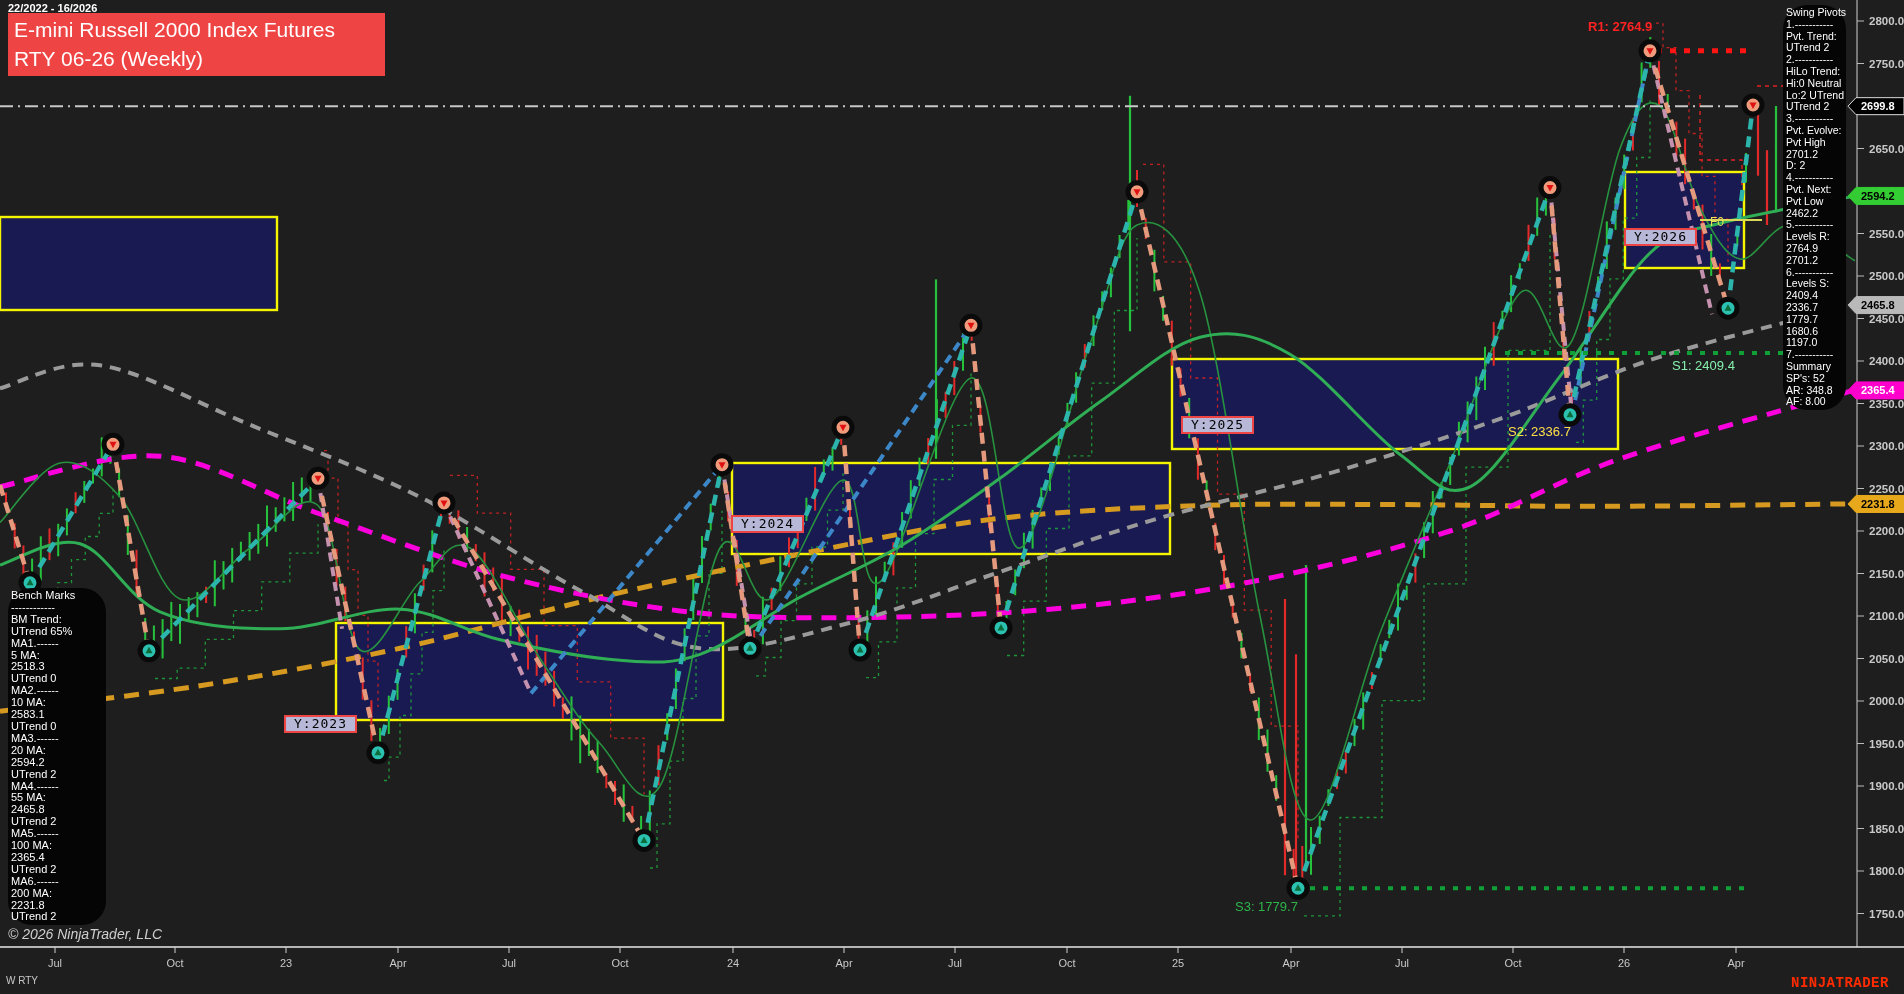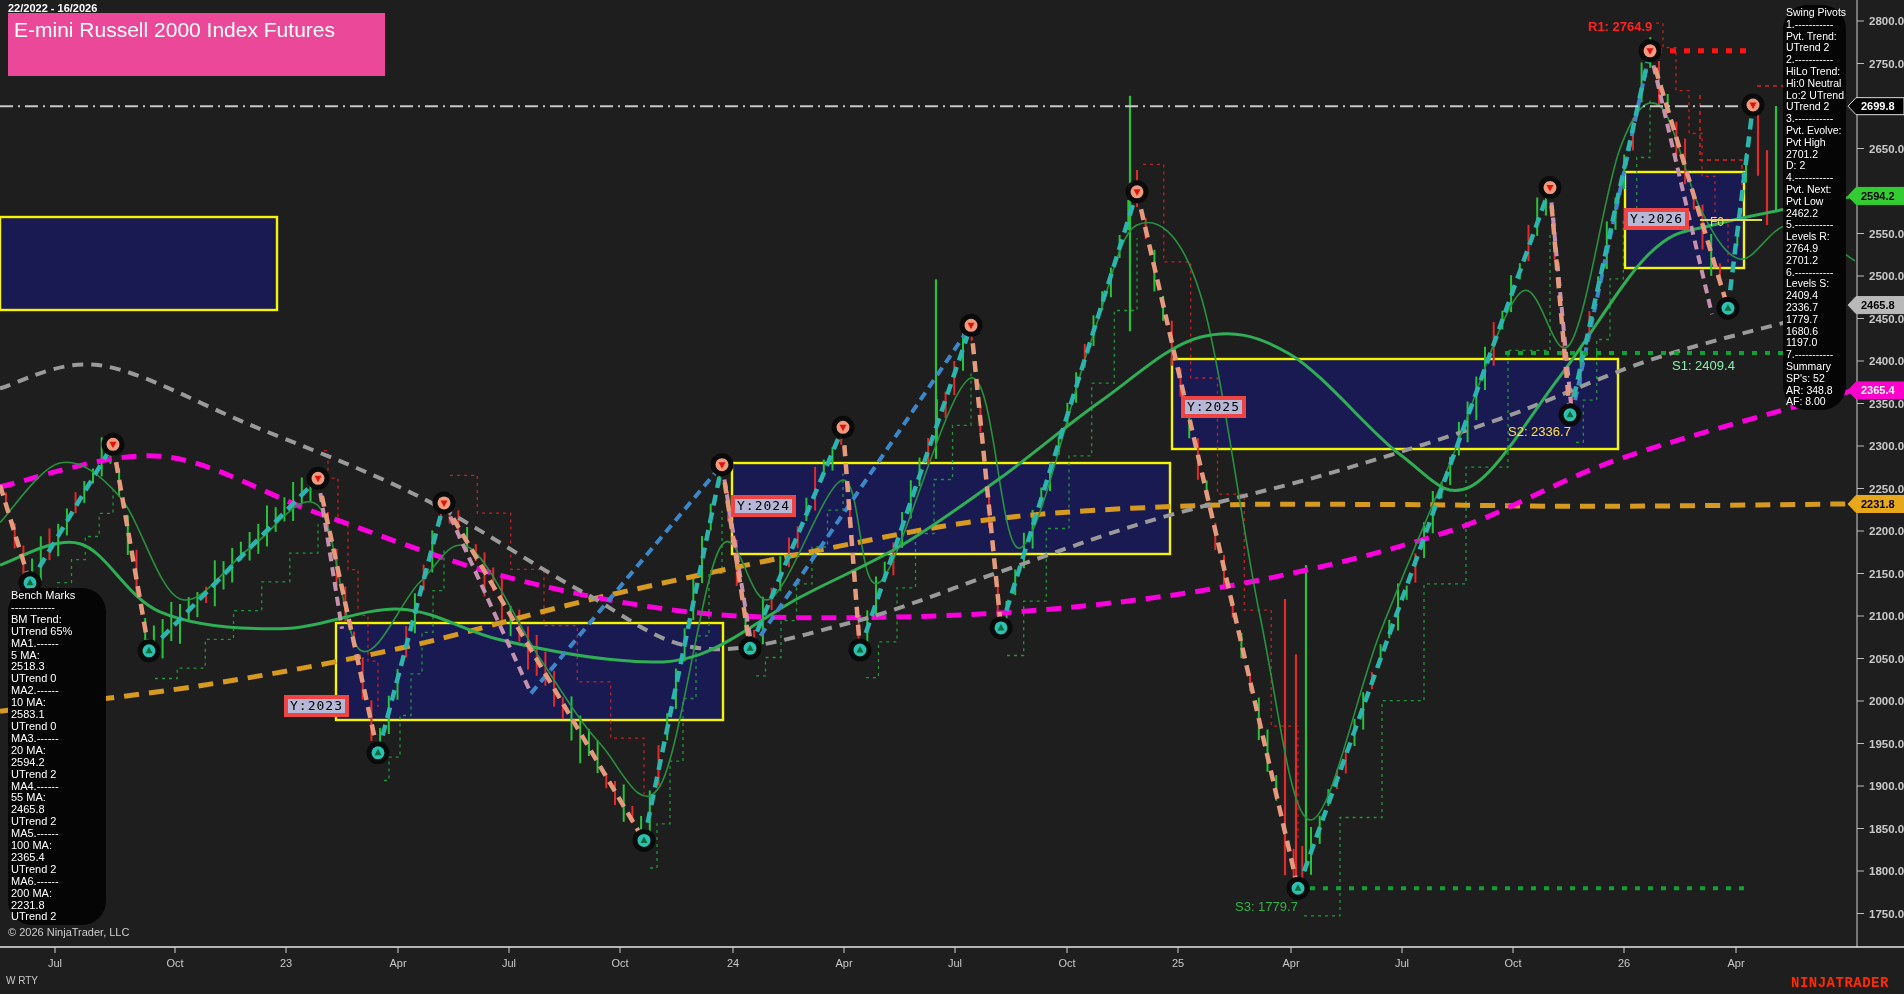--- a/index.html
+++ b/index.html
@@ -2,33 +2,33 @@
 <html><head>
 <meta charset="utf-8">
 <style>
   html,body{margin:0;padding:0;background:#111;}
   #app{position:relative;width:1904px;height:994px;background:#1e1e1e;overflow:hidden;
        font-family:"Liberation Sans",sans-serif;}
   #chart{position:absolute;left:0;top:0;}
   svg text{font-family:"Liberation Sans",sans-serif;}
   .overlay{position:absolute;left:0;top:0;width:1735px;height:994px;pointer-events:none;}
   .title-range{position:absolute;left:8px;top:2px;color:#fff;font-size:11px;font-weight:bold;}
-  .title-box{position:absolute;left:8px;top:13px;width:377px;height:63px;background:#ec4899;
+  .title-box{position:absolute;left:8px;top:13px;width:377px;height:63px;background:#ef4444;
              color:#fff;font-size:21px;line-height:29px;padding:2px 6px;box-sizing:border-box;}
   .side-panel{position:absolute;background:#050505;color:#fff;font-size:10.5px;
               line-height:11.8px;padding:2px 3px;box-sizing:border-box;white-space:pre;border-radius:24px;}
   #bench-panel{left:8px;top:588px;width:98px;font-size:11px;line-height:11.9px;}
   #swing-panel{left:1783px;top:5px;width:63px;}
-  .copyright{position:absolute;left:8px;top:926px;color:#cfcfcf;font-size:11px;}
+  .copyright{position:absolute;left:8px;top:926px;color:#cfcfcf;font-size:14px;font-style:italic;}
   .series-label{position:absolute;left:6px;top:975px;color:#c9c9c9;font-size:10px;}
   .brand{position:absolute;left:1791px;top:975px;color:#ff2b00;font-size:14px;font-weight:bold;
          letter-spacing:.5px;font-family:Liberation Mono, monospace;}
-  .ychip{position:absolute;background:#b7b7d7;color:#000;border:4px solid #ef4444;
+  .ychip{position:absolute;background:#b7b7d7;color:#000;border:2px solid #ef4444;
          font-family:"DejaVu Sans Mono",monospace;font-size:13px;line-height:14px;
-         padding:0 2px;letter-spacing:1px;pointer-events:auto;}
+         padding:0 8px;letter-spacing:1px;pointer-events:auto;margin-top:20px;}
   .anno{position:absolute;white-space:nowrap;}
 </style>
 </head>
 <body>
 
 <div id="app">
 
   <svg id="chart" width="1904" height="994" viewBox="0 0 1904 994">
       <g>
         <rect x="0" y="217" width="277" height="93" fill="#1a1a52" stroke="#f5f500" stroke-width="2.4"></rect>
@@ -494,20 +494,21 @@
           <polygon points="1848,503.96999999999986 1856,495.46999999999986 1904,495.46999999999986 1904,512.4699999999998 1856,512.4699999999998" fill="#e8a81c" stroke="#e8a81c" stroke-width="1"></polygon>
           <text x="1861" y="508.0" fill="#000000" font-size="11" font-weight="bold">2231.8</text>
         </g>
       </g>
     </svg>
 
   <div class="overlay">
     <div class="title-range">22/2022 - 16/2026</div>
     <div class="title-box">
       <div>E-mini Russell 2000 Index Futures</div>
+      <div>RTY 06-26 (Weekly)</div>
     </div>
 
     <div id="bench-panel" class="side-panel"><div>Bench Marks</div><div>------------</div><div>BM Trend:</div><div>UTrend 65%</div><div>MA1.------</div><div>5 MA:</div><div>2518.3</div><div>UTrend 0</div><div>MA2.------</div><div>10 MA:</div><div>2583.1</div><div>UTrend 0</div><div>MA3.------</div><div>20 MA:</div><div>2594.2</div><div>UTrend 2</div><div>MA4.------</div><div>55 MA:</div><div>2465.8</div><div>UTrend 2</div><div>MA5.------</div><div>100 MA:</div><div>2365.4</div><div>UTrend 2</div><div>MA6.------</div><div>200 MA:</div><div>2231.8</div><div>UTrend 2</div></div>
     <div id="swing-panel" class="side-panel"><div>Swing Pivots</div><div>1.-----------</div><div>Pvt. Trend:</div><div>UTrend 2</div><div>2.-----------</div><div>HiLo Trend:</div><div>Hi:0 Neutral</div><div>Lo:2 UTrend</div><div>UTrend 2</div><div>3.-----------</div><div>Pvt. Evolve:</div><div>Pvt High</div><div>2701.2</div><div>D: 2</div><div>4.-----------</div><div>Pvt. Next:</div><div>Pvt Low</div><div>2462.2</div><div>5.-----------</div><div>Levels R:</div><div>2764.9</div><div>2701.2</div><div>6.-----------</div><div>Levels S:</div><div>2409.4</div><div>2336.7</div><div>1779.7</div><div>1680.6</div><div>1197.0</div><div>7.-----------</div><div>Summary</div><div>SP's: 52</div><div>AR: 348.8</div><div>AF: 8.00</div></div>
 
     <div id="chips">
         <div class="ychip" style="left: 284px; top: 695px;">Y:2023</div>
         <div class="ychip" style="left: 731px; top: 495px;">Y:2024</div>
         <div class="ychip" style="left: 1181px; top: 396px;">Y:2025</div>
         <div class="ychip" style="left: 1624px; top: 208px;">Y:2026</div>

